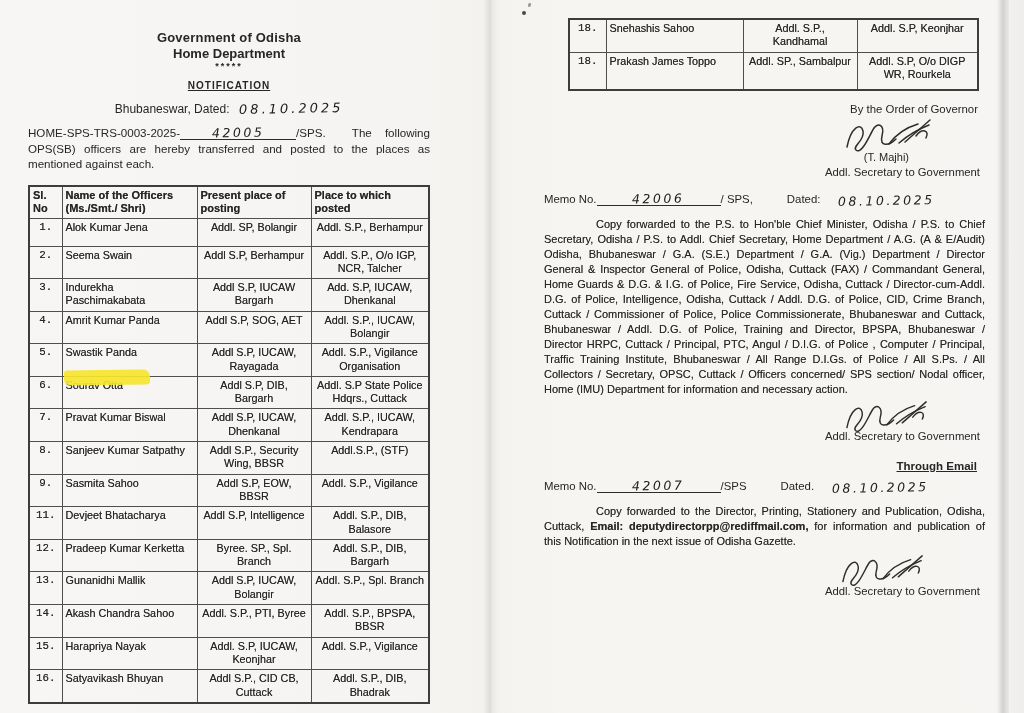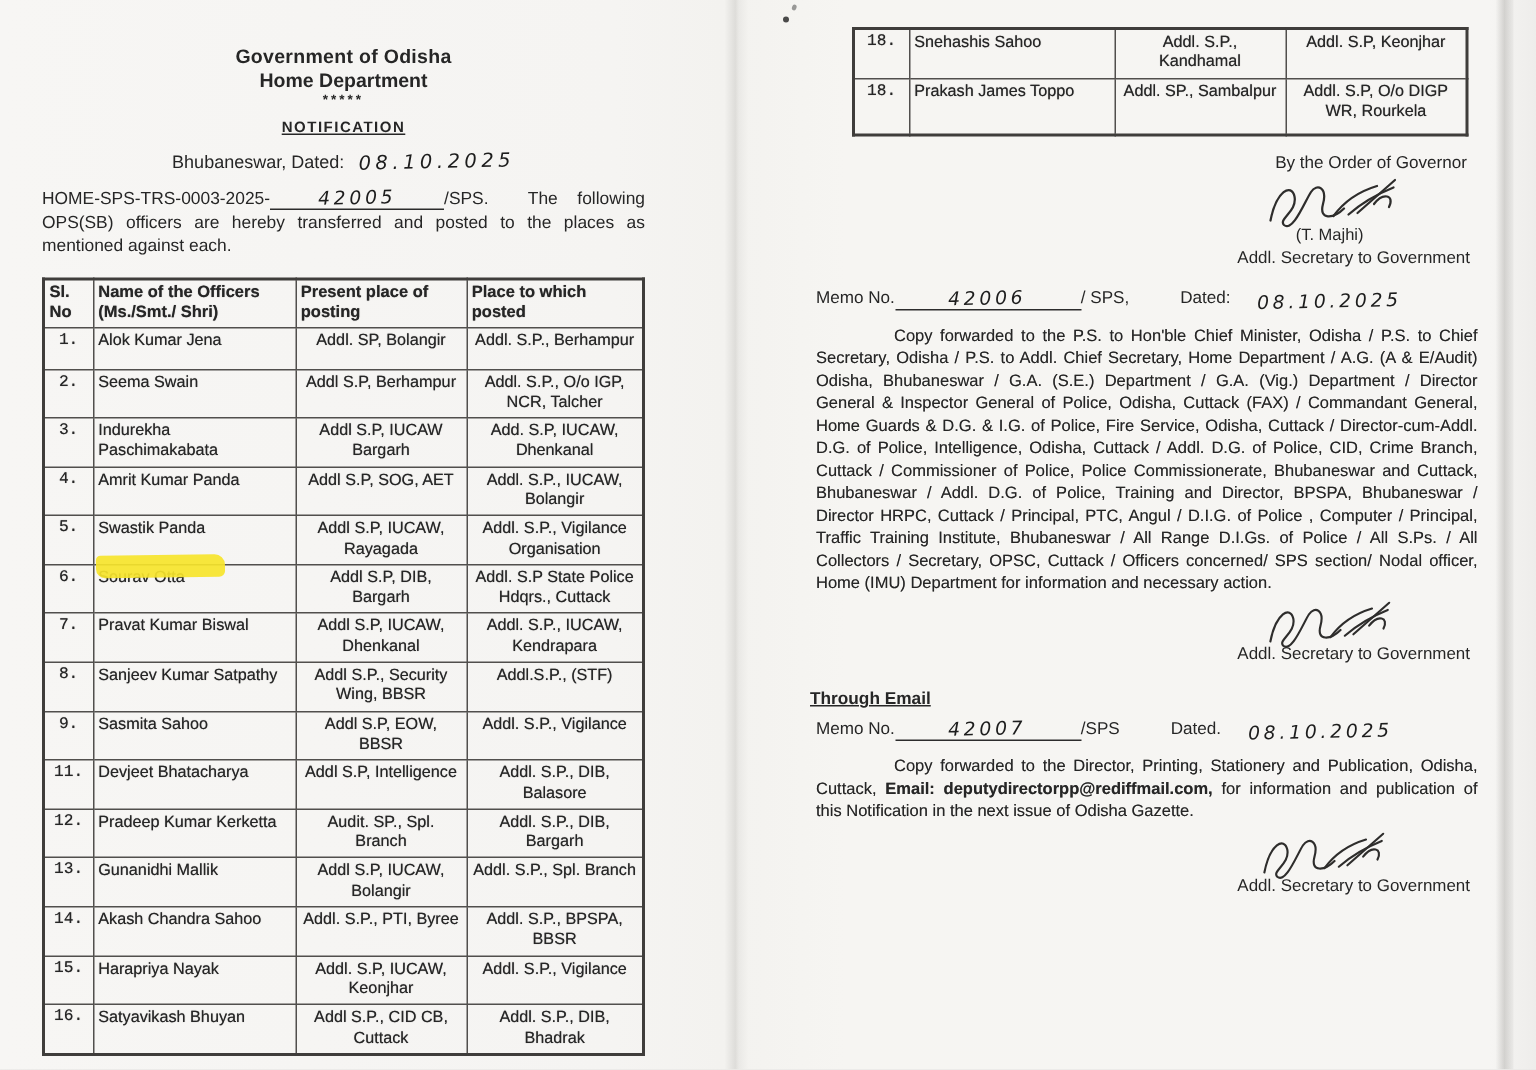--- a/index.html
+++ b/index.html
@@ -58,21 +58,21 @@
   .memoline .gap{width:34px;display:inline-block;}
   .memoline .gap2{width:18px;display:inline-block;}
   .para{font-size:11px;line-height:15px;text-align:justify;margin:9px 2px 0 4px;
         text-shadow:0 0 .4px rgba(38,38,38,.55);}
   .ind{text-indent:52px;}
   .p2{margin-top:13px;}
   .pnum{display:inline-block;width:44px;}
   .sb2{height:60px;}
   .sb2 .scrib{right:52px;top:2px;}
   .sb2 .sigtitle{top:33px;}
-  .through{text-align:left;padding-right:10px;font-weight:bold;text-decoration:underline;
+  .through{text-align:right;padding-right:10px;font-weight:bold;text-decoration:underline;
            font-size:11.5px;margin-top:3px;}
   .sb3{height:64px;}
   .sb3 .scrib{right:56px;top:4px;}
   .sb3 .sigtitle{top:36px;}
 </style>
 </head>
 <body>
 
 <svg width="0" height="0" style="position:absolute">
   <defs>
@@ -175,21 +175,21 @@
       </tr>
       <tr class="rs">
         <td class="c-sl">11.</td>
         <td class="c-name">Devjeet Bhatacharya</td>
         <td class="c-mid">Addl S.P, Intelligence</td>
         <td class="c-mid">Addl. S.P., DIB, Balasore</td>
       </tr>
       <tr class="rh1">
         <td class="c-sl">12.</td>
         <td class="c-name">Pradeep Kumar Kerketta</td>
-        <td class="c-mid">Audit. SP., Spl. Branch</td>
+        <td class="c-mid">Byree. SP., Spl. Branch</td>
         <td class="c-mid">Addl. S.P., DIB, Bargarh</td>
       </tr>
       <tr class="rh">
         <td class="c-sl">13.</td>
         <td class="c-name">Gunanidhi Mallik</td>
         <td class="c-mid">Addl S.P, IUCAW, Bolangir</td>
         <td class="c-mid">Addl. S.P., Spl. Branch</td>
       </tr>
       <tr class="rh1">
         <td class="c-sl">14.</td>

